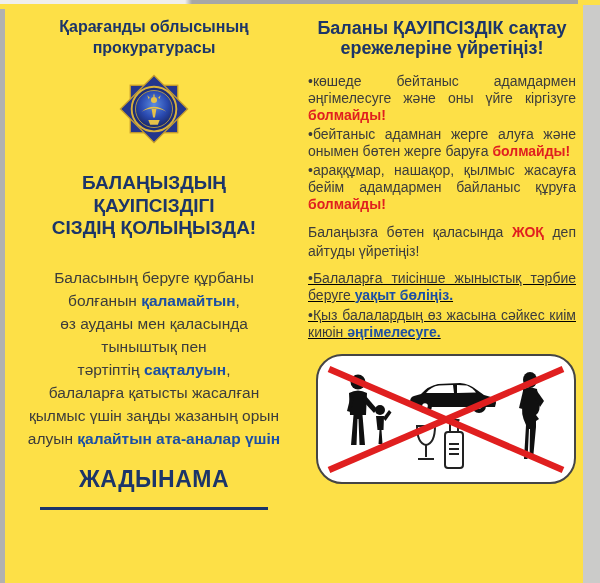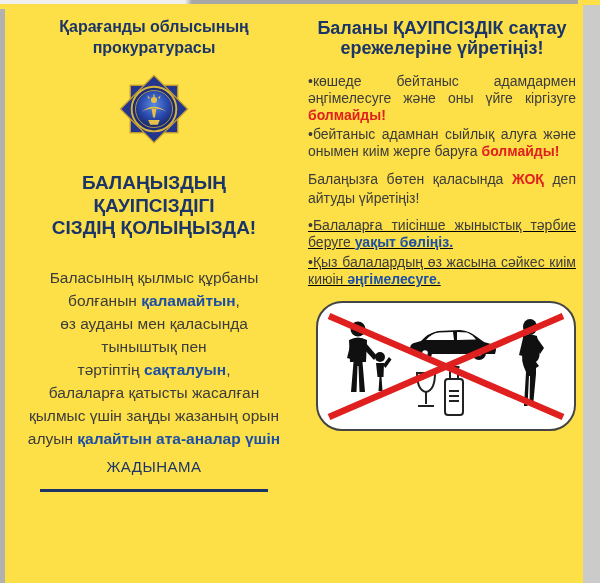--- a/index.html
+++ b/index.html
@@ -12,21 +12,21 @@
   .edge-top{position:absolute;top:0;left:0;width:578px;height:4px;
     background:linear-gradient(to right,#f0efed 0,#f0efed 185px,#a7a7a5 192px,#a7a7a5 100%);}
   .edge-left{position:absolute;top:9px;left:0;width:5px;bottom:0;background:#b1b1af;}
   .edge-right{position:absolute;top:5px;right:0;width:17px;bottom:0;background:#cbcbc9;}
 
   .col-left{position:absolute;left:26px;top:16px;width:256px;text-align:center;}
   .org-title{font-size:16px;font-weight:700;color:var(--navy);line-height:21px;white-space:pre-line;margin:0;}
   .emblem{width:76px;height:76px;margin:13px auto 0;}
   .main-title{margin:25px 0 8px;font-size:19px;font-weight:700;color:var(--navy);line-height:22.5px;white-space:pre-line;}
   .lead{margin:26px 0 0;font-size:15.5px;line-height:23px;color:var(--body);white-space:pre-line;}
-  .memo{margin:8px 0 0;font-size:15px;font-weight:400;color:var(--navy);letter-spacing:.5px;}
+  .memo{margin:16px 0 0;font-size:23px;font-weight:700;color:var(--navy);letter-spacing:.5px;}
   .divider{margin:14px auto 0;width:228px;height:3px;background:var(--navy);}
 
   .col-right{position:absolute;left:308px;top:18px;width:268px;}
   .right-heading{margin:0;font-size:18px;font-weight:700;color:var(--navy);line-height:20px;text-align:center;white-space:pre-line;}
   .rules{margin-top:15px;}
   .rule-item{margin:0 0 2px;font-size:14px;line-height:17px;color:var(--body);text-align:justify;}
   .note{margin:10px 0 0;font-size:14px;line-height:19px;color:var(--body);text-align:justify;}
   .advice{margin-top:9px;text-decoration:underline;}
   .advice .rule-item{margin-bottom:3px;}
   .seg-blue{color:var(--blue);font-weight:700;text-align:center;}
@@ -72,40 +72,41 @@
           <path d="M37.5 40 h5 l-1.5 9 h-2 Z"></path>
           <path d="M34 51.5 h12 l-2 5 h-8 Z"></path>
         </g>
       </svg>
     </div>
 
     <h2 class="main-title">БАЛАҢЫЗДЫҢ
 ҚАУІПСІЗДІГІ
 СІЗДІҢ ҚОЛЫҢЫЗДА!</h2>
 
-    <p class="lead"><span>Баласының қылмыс құрбаны
+    <p class="lead"><span>Баласының беруге құрбаны
 болғанын </span><span class="seg-blue">қаламайтын</span><span>,
 өз ауданы мен қаласында
 тыныштық пен
 тәртіптің </span><span class="seg-blue">сақталуын</span><span>,
 балаларға қатысты жасалған
 қылмыс үшін заңды жазаның орын
 алуын </span><span class="seg-blue">қалайтын ата-аналар үшін</span></p>
 
     <div class="memo">ЖАДЫНАМА</div>
     <div class="divider"></div>
   </div>
 
   <div class="col-right">
     <h2 class="right-heading">Баланы ҚАУІПСІЗДІК сақтау
 ережелеріне үйретіңіз!</h2>
 
     <div class="rules">
       <p class="rule-item"><span>•көшеде бейтаныс адамдармен әңгімелесуге және оны үйге кіргізуге </span><span class="seg-red">болмайды!</span></p>
-      <p class="rule-item"><span>•бейтаныс адамнан сыйлық алуға және онымен киім жерге баруға </span><span class="seg-red">болмайды!</span></p>
+      <p class="rule-item"><span>•бейтаныс адамнан жерге алуға және онымен бөтен жерге баруға </span><span class="seg-red">болмайды!</span></p>
+      <p class="rule-item"><span>•араққұмар, нашақор, қылмыс жасауға бейім адамдармен байланыс құруға </span><span class="seg-red">болмайды!</span></p>
     </div>
 
     <p class="note"><span>Балаңызға бөтен қаласында </span><span class="seg-red">ЖОҚ</span><span> деп айтуды үйретіңіз!</span></p>
 
     <div class="advice">
       <p class="rule-item"><span>•Балаларға тиісінше жыныстық тәрбие беруге </span><span class="seg-blue">уақыт бөліңіз.</span></p>
       <p class="rule-item"><span>•Қыз балалардың өз жасына сәйкес киім киюін </span><span class="seg-blue">әңгімелесуге.</span></p>
     </div>
 
     <div class="prohibition">

